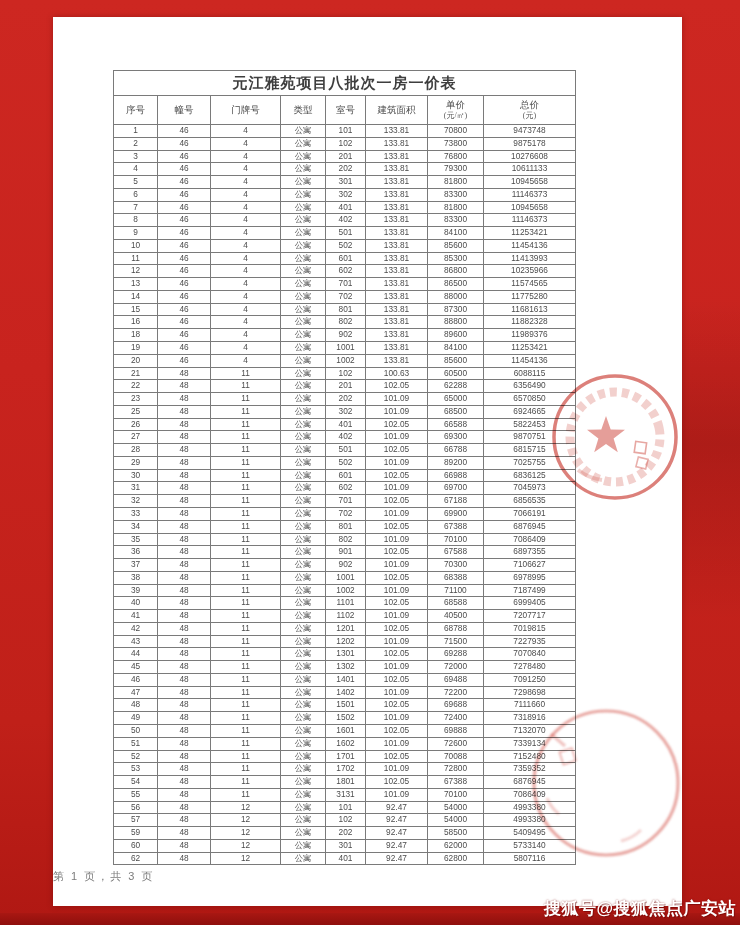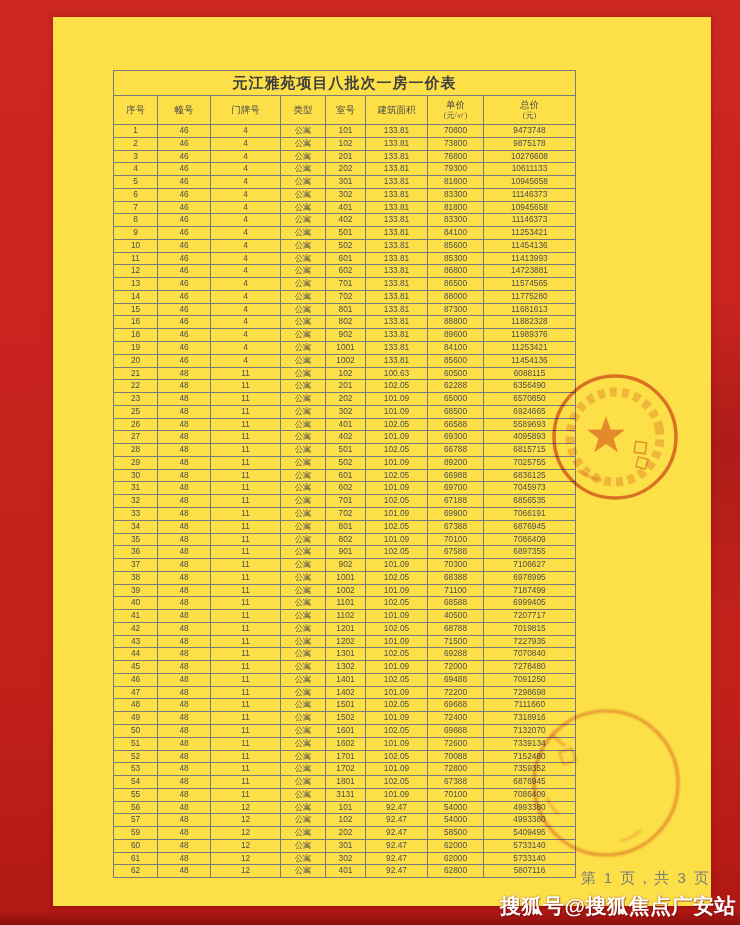--- a/index.html
+++ b/index.html
@@ -16,48 +16,47 @@
   .bg-shade{
     position:absolute;right:0;top:300px;width:70px;height:320px;
     background:linear-gradient(180deg, rgba(0,0,0,0) 0%, rgba(60,0,0,.18) 45%, rgba(0,0,0,0) 100%);
   }
   .bottom-strip{
     position:absolute;left:0;bottom:0;width:740px;height:12px;
     background:linear-gradient(180deg,#a81712,#8f0f0c);
   }
   .paper{
     position:absolute;left:53px;top:17px;width:629px;height:889px;
-    background:#fde047;overflow:hidden;
+    background:#ffffff;overflow:hidden;
     box-shadow:0 0 6px rgba(80,0,0,.35);
-    padding-left:29px;
   }
   table.price{
     position:absolute;left:60px;top:53px;width:462px;
     border-collapse:collapse;table-layout:fixed;
     font-size:8.5px;color:#4c4c4c;
   }
   table.price th, table.price td{
     border:1px solid #7a7a7a;padding:0;text-align:center;
     font-weight:normal;white-space:nowrap;overflow:hidden;
   }
   table.price{border:1.5px solid #606060;}
   tr.title-row th{
     height:24px;font-size:15px;letter-spacing:1px;color:#3e3e3e;font-weight:600;
   }
   tr.header-row th{height:28px;font-size:9.5px;color:#4a4a4a;line-height:1.15;font-family:Liberation Serif, serif;}
   tr.header-row .sub{font-size:8px;color:#5a5a5a;}
   tbody tr{height:11.77px;}
   tbody td{line-height:11.77px;font-size:8.3px;}
   .footer{
-    position:absolute;left:0;top:852px;width:100%;text-align:right;
-    font-size:15px;color:#7c7c7c;letter-spacing:2px;
+    position:absolute;left:0;top:852px;width:100%;text-align:left;
+    font-size:11px;color:#7c7c7c;letter-spacing:2px;
   }
   .watermark{
     position:absolute;right:4px;bottom:5px;
-    font-size:21px;font-weight:bold;color:#ffffff;
+    font-size:17px;font-weight:bold;color:#ffffff;
     text-shadow:0 0 2px rgba(120,0,0,.6), 1px 1px 0 rgba(90,0,0,.4);
     letter-spacing:.5px;
   }
   .stamp{position:absolute;mix-blend-mode:multiply;filter:blur(.6px);}
   #stamp1{left:487px;top:345px;}
   #stamp2{left:468px;top:681px;filter:blur(.9px);}
 </style>
 </head>
 <body>
 
@@ -223,21 +222,21 @@
           <td>11413993</td>
         </tr>
         <tr>
           <td>12</td>
           <td>46</td>
           <td>4</td>
           <td>公寓</td>
           <td>602</td>
           <td>133.81</td>
           <td>86800</td>
-          <td>14723881</td>
+          <td>10235966</td>
         </tr>
         <tr>
           <td>13</td>
           <td>46</td>
           <td>4</td>
           <td>公寓</td>
           <td>701</td>
           <td>133.81</td>
           <td>86500</td>
           <td>11574565</td>
@@ -343,31 +342,31 @@
           <td>6924665</td>
         </tr>
         <tr>
           <td>26</td>
           <td>48</td>
           <td>11</td>
           <td>公寓</td>
           <td>401</td>
           <td>102.05</td>
           <td>66588</td>
-          <td>5589693</td>
+          <td>5822453</td>
         </tr>
         <tr>
           <td>27</td>
           <td>48</td>
           <td>11</td>
           <td>公寓</td>
           <td>402</td>
           <td>101.09</td>
           <td>69300</td>
-          <td>4095893</td>
+          <td>9870751</td>
         </tr>
         <tr>
           <td>28</td>
           <td>48</td>
           <td>11</td>
           <td>公寓</td>
           <td>501</td>
           <td>102.05</td>
           <td>66788</td>
           <td>6815715</td>
@@ -671,30 +670,20 @@
           <td>92.47</td>
           <td>58500</td>
           <td>5409495</td>
         </tr>
         <tr>
           <td>60</td>
           <td>48</td>
           <td>12</td>
           <td>公寓</td>
           <td>301</td>
-          <td>92.47</td>
-          <td>62000</td>
-          <td>5733140</td>
-        </tr>
-        <tr>
-          <td>61</td>
-          <td>48</td>
-          <td>12</td>
-          <td>公寓</td>
-          <td>302</td>
           <td>92.47</td>
           <td>62000</td>
           <td>5733140</td>
         </tr>
         <tr>
           <td>62</td>
           <td>48</td>
           <td>12</td>
           <td>公寓</td>
           <td>401</td>

